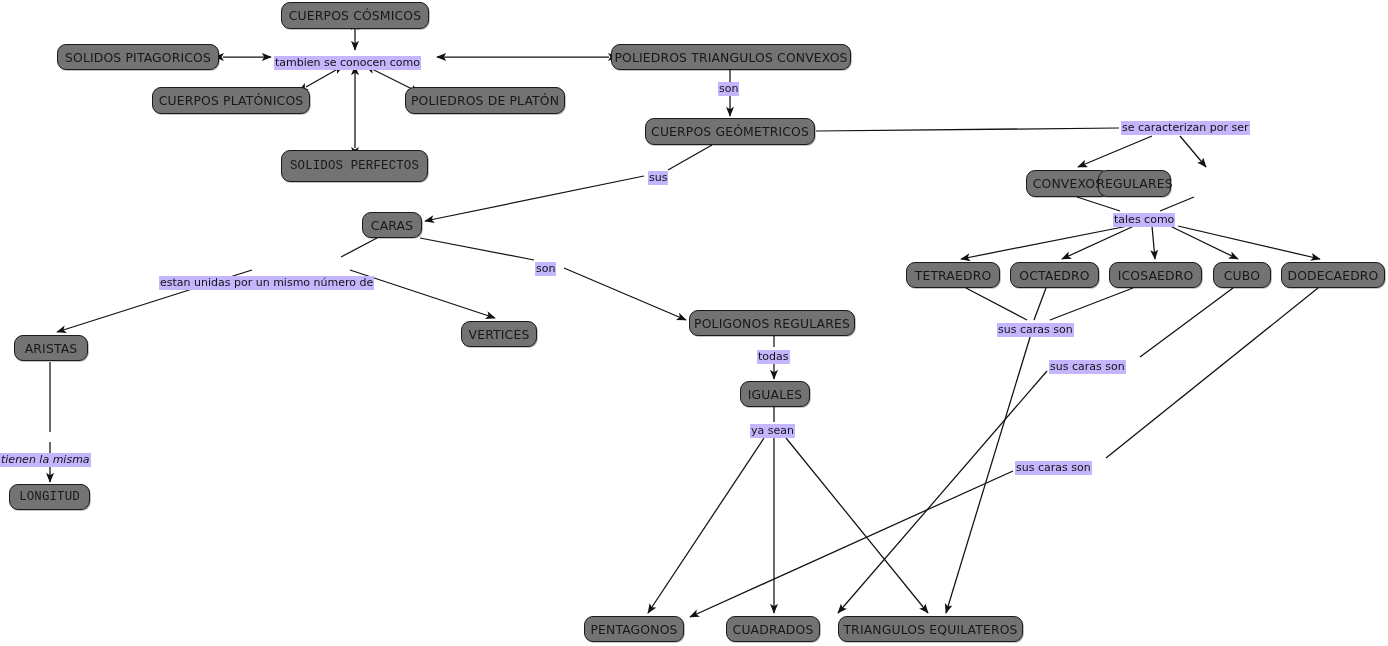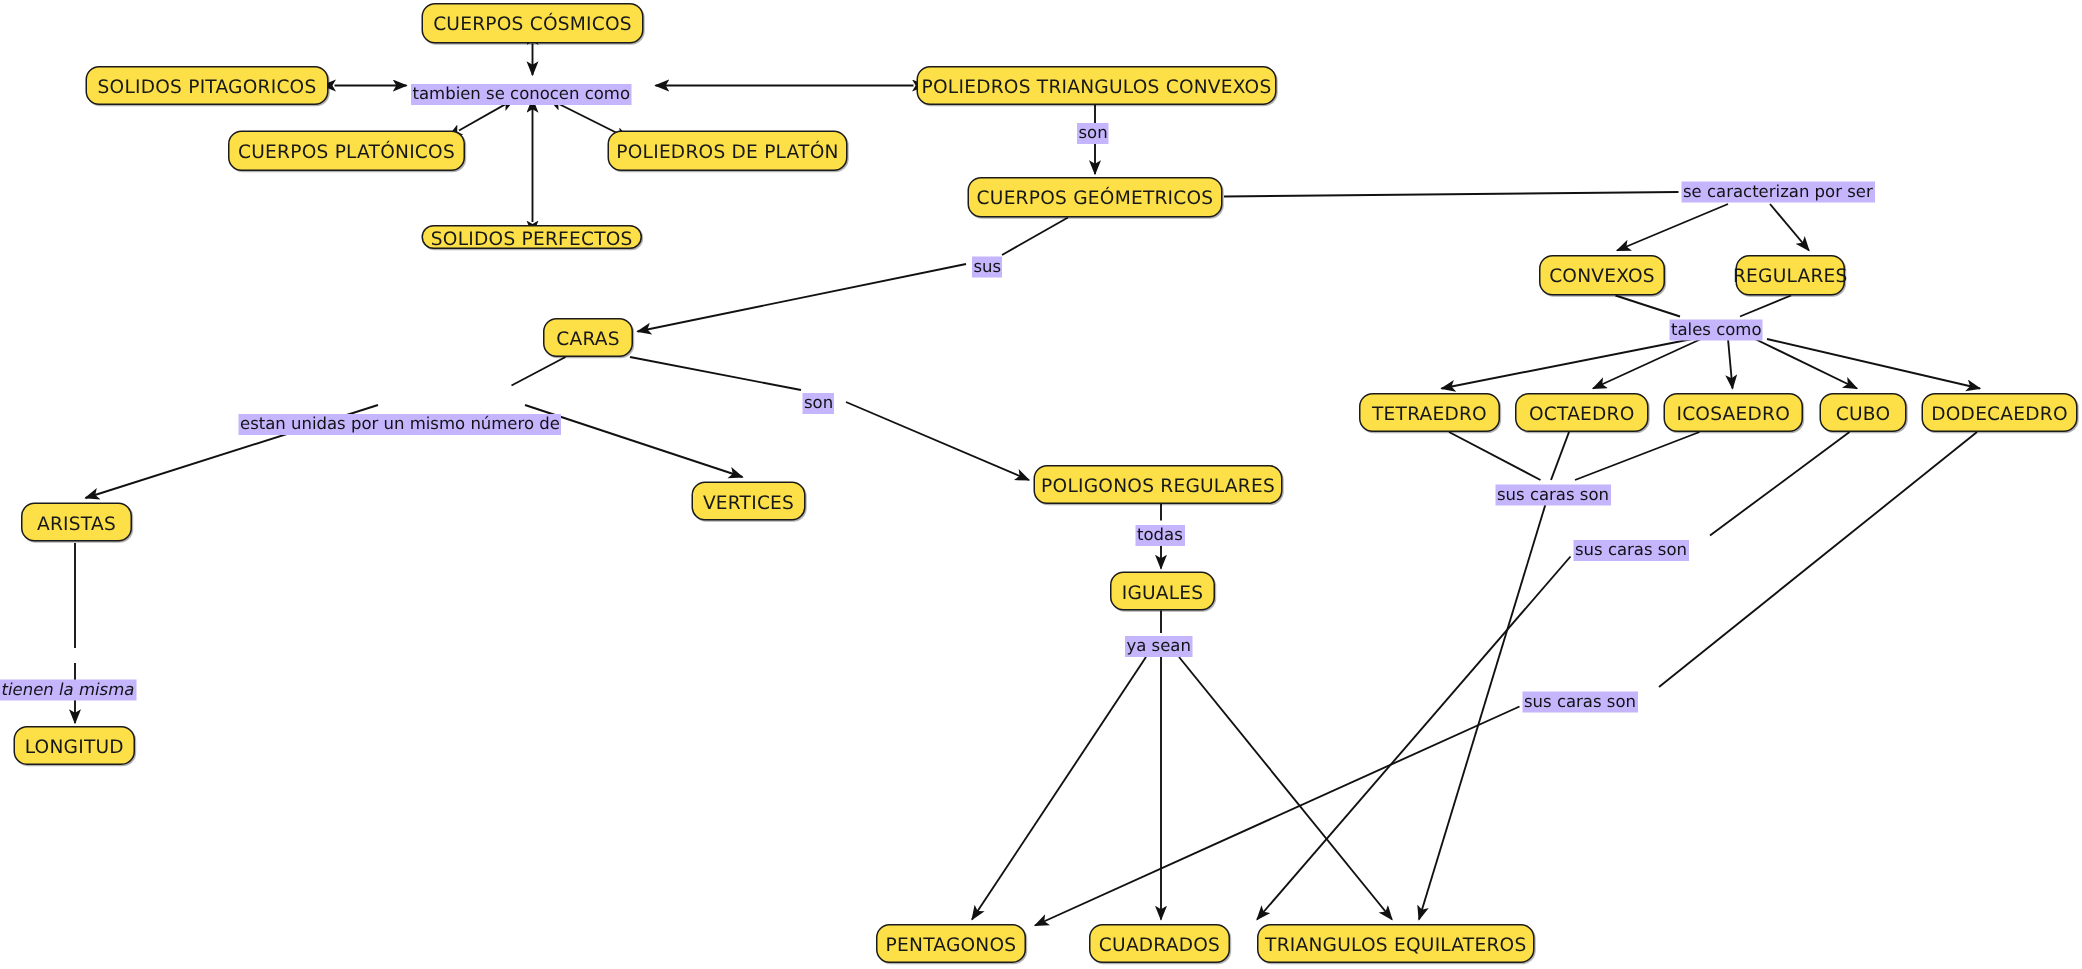--- a/index.html
+++ b/index.html
@@ -20,21 +20,21 @@
     position: absolute;
     left: 0;
     top: 0;
     width: 1388px;
     height: 646px;
     pointer-events: none;
   }
   .node {
     position: absolute;
     box-sizing: border-box;
-    background: #fde047;
+    background: #737373;
     border: 1.4px solid #1b1b1b;
     border-radius: 9px;
     display: flex;
     align-items: center;
     justify-content: center;
     color: #16181a;
     font-size: 12.4px;
     letter-spacing: 0.15px;
     white-space: nowrap;
     padding: 0 9px;
@@ -106,36 +106,36 @@
         <line x1="1318" y1="288" x2="1106" y2="458"></line>
         <line x1="1013" y1="471" x2="690" y2="617" marker-end="url(#arrow-end)"></line>
       </g>
   </svg>
 
   <div id="nodes-layer">
       <div class="node" style="left: 281px; top: 2px; width: 148px; height: 27px;">CUERPOS CÓSMICOS</div>
       <div class="node" style="left: 57px; top: 44px; width: 162px; height: 26px;">SOLIDOS PITAGORICOS</div>
       <div class="node" style="left: 152px; top: 87px; width: 158px; height: 27px;">CUERPOS PLATÓNICOS</div>
       <div class="node" style="left: 405px; top: 87px; width: 160px; height: 27px;">POLIEDROS DE PLATÓN</div>
-      <div class="node" style="left: 281px; top: 150px; width: 147px; height: 16px;">SOLIDOS PERFECTOS</div>
+      <div class="node" style="left: 281px; top: 150px; width: 147px; height: 32px; font-family: Liberation Mono, monospace;">SOLIDOS PERFECTOS</div>
       <div class="node" style="left: 611px; top: 44px; width: 240px; height: 26px;">POLIEDROS TRIANGULOS CONVEXOS</div>
       <div class="node" style="left: 645px; top: 118px; width: 170px; height: 27px;">CUERPOS GEÓMETRICOS</div>
       <div class="node" style="left: 1026px; top: 170px; width: 84px; height: 27px;">CONVEXOS</div>
-      <div class="node" style="left: 1157px; top: 170px; width: 73px; height: 27px;">REGULARES</div>
+      <div class="node" style="left: 1098px; top: 170px; width: 73px; height: 27px;">REGULARES</div>
       <div class="node" style="left: 362px; top: 212px; width: 60px; height: 26px;">CARAS</div>
       <div class="node" style="left: 906px; top: 262px; width: 94px; height: 26px;">TETRAEDRO</div>
       <div class="node" style="left: 1010px; top: 262px; width: 89px; height: 26px; text-align: center;">OCTAEDRO</div>
       <div class="node" style="left: 1109px; top: 262px; width: 93px; height: 26px;">ICOSAEDRO</div>
       <div class="node" style="left: 1213px; top: 262px; width: 58px; height: 26px;">CUBO</div>
       <div class="node" style="left: 1281px; top: 262px; width: 104px; height: 26px;">DODECAEDRO</div>
       <div class="node" style="left: 461px; top: 321px; width: 76px; height: 26px;">VERTICES</div>
       <div class="node" style="left: 689px; top: 310px; width: 166px; height: 26px;">POLIGONOS REGULARES</div>
       <div class="node" style="left: 14px; top: 335px; width: 74px; height: 26px;">ARISTAS</div>
       <div class="node" style="left: 740px; top: 381px; width: 70px; height: 26px;">IGUALES</div>
-      <div class="node" style="left: 9px; top: 484px; width: 81px; height: 26px;">LONGITUD</div>
+      <div class="node" style="left: 9px; top: 484px; width: 81px; height: 26px; font-family: Liberation Mono, monospace;">LONGITUD</div>
       <div class="node" style="left: 584px; top: 616px; width: 100px; height: 26px;">PENTAGONOS</div>
       <div class="node" style="left: 726px; top: 616px; width: 94px; height: 26px;">CUADRADOS</div>
       <div class="node" style="left: 838px; top: 616px; width: 185px; height: 26px;">TRIANGULOS EQUILATEROS</div>
     </div>
   <div id="labels-layer">
       <div class="link-label" style="left: 274px; top: 56px;">tambien se conocen como</div>
       <div class="link-label" style="left: 718px; top: 82px;">son</div>
       <div class="link-label" style="left: 1121px; top: 121px;">se caracterizan por ser</div>
       <div class="link-label" style="left: 648px; top: 171px;">sus</div>
       <div class="link-label" style="left: 1113px; top: 213px;">tales como</div>

